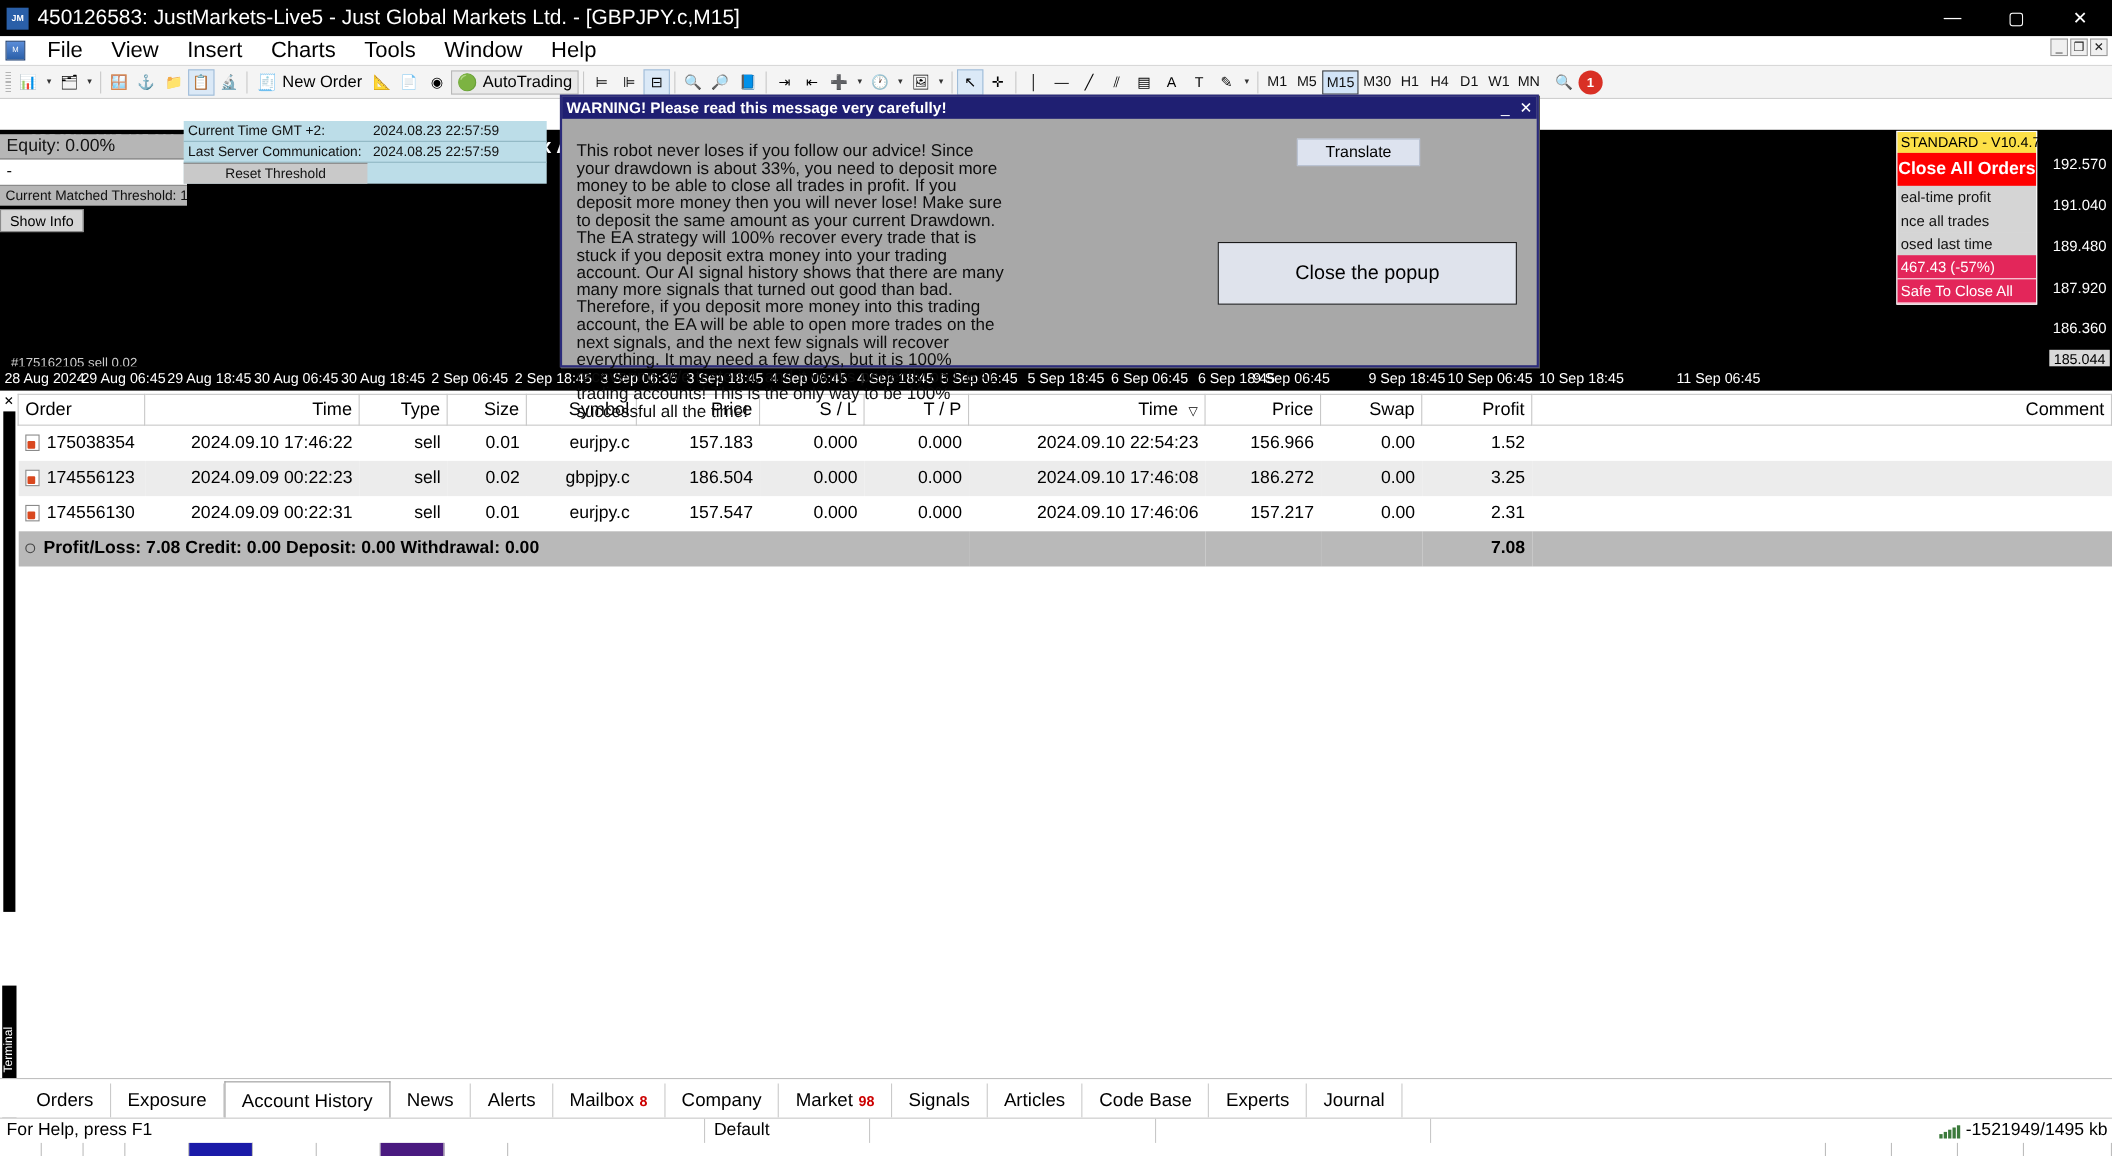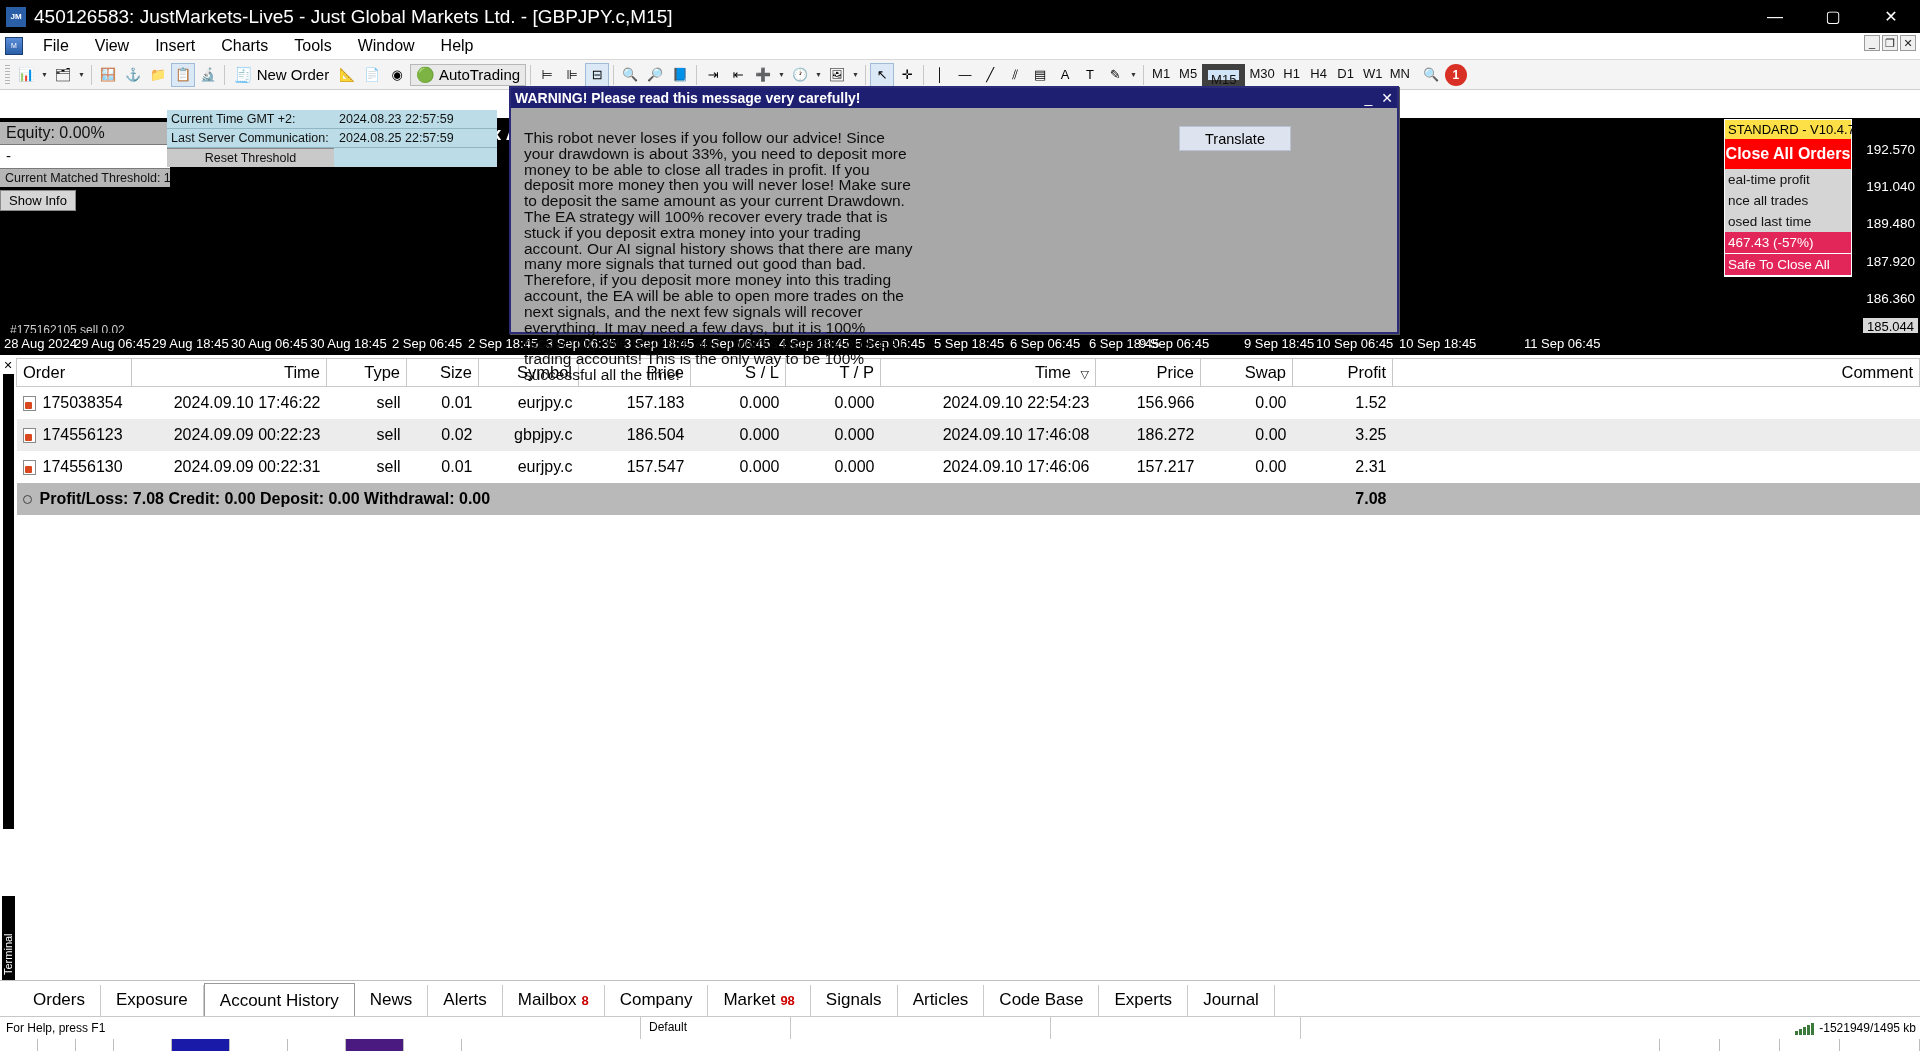--- a/index.html
+++ b/index.html
@@ -30,21 +30,21 @@
   
   .menubar {
     height:27px; background:#ffffff; display:flex; align-items:center;
     position:relative; border-bottom:1px solid #d8d8d8;
   }
   .mdi-icon {
     width:18px; height:18px; margin-left:5px; margin-right:7px; flex:none;
     background:linear-gradient(#5b8dd9,#2a5fa8); border:1px solid #1c3e72;
     color:#fff; font-size:7px; text-align:center; line-height:16px;
   }
-  .menu-item { padding:2px 13px; font-size:16px; color:#000; }
+  .menu-item { padding:2px 13px; font-size:20px; color:#000; }
   .mdi-btns { position:absolute; right:4px; top:2px; display:flex; gap:2px; }
   .mdi-btn {
     width:16px; height:16px; font-size:11px; line-height:14px; text-align:center;
     border:1px solid #9a9a9a; background:#f0f0f0; color:#222;
   }
 
   
   .toolbar {
     height:30px; background:#f4f4f4; border-bottom:1px solid #cfcfcf;
     display:flex; align-items:center; position:relative; gap:1px; padding:0 2px;
@@ -60,21 +60,21 @@
   .tb-caret { font-size:7px; width:11px; text-align:center; color:#333; flex:none; }
   .tb-text {
     display:flex; align-items:center; gap:4px; font-size:15px;
     padding:1px 5px; flex:none; white-space:nowrap;
   }
   .tb-text.boxed { border:1px solid #b8b8b8; background:#e9e9e9; }
   .tf-btn {
     min-width:26px; height:22px; font-size:13px; text-align:center; line-height:20px;
     padding:0 3px; flex:none; color:#111;
   }
-  .tf-btn.active { background:#d2e4f7; border:6px solid #404040; }
+  .tf-btn.active { background:#d2e4f7; border:1px solid #404040; }
   .alert-badge {
     width:22px;height:22px;border-radius:50%;background:#d93025;color:#fff;
     font-size:12px;font-weight:bold;text-align:center;line-height:22px;flex:none;
   }
 
   
   .chart-area {
     position:absolute; left:0; top:118px; width:1920px; height:237px;
     background:#000000; overflow:hidden;
   }
@@ -236,21 +236,21 @@
   .tab.active {
     border:1px solid #9a9a9a; border-bottom:none; background:#ffffff;
     margin-bottom:-1px; padding-top:7px;
   }
   .tab .badge { color:#cc0000; font-size:13px; font-weight:bold; }
 
   
   .statusbar {
     position:absolute; left:0; bottom:12px; width:1920px; height:23px;
     background:#ffffff; border-top:1px solid #c8c8c8; display:flex; align-items:center;
-    font-size:12px; color:#000;
+    font-size:16px; color:#000;
   }
   .sb-help { padding-left:6px; width:640px; }
   .sb-cell { border-left:1px solid #c8c8c8; height:23px; line-height:21px; padding-left:8px; }
   .sb-net { position:absolute; right:4px; display:flex; align-items:center; gap:5px; }
   .sb-bars { display:flex; align-items:flex-end; gap:1px; height:13px; }
   .sb-bars i { width:3px; background:#3b7a3b; display:block; }
 
   
   .taskbar { position:absolute; left:0; bottom:0; width:1920px; height:12px; background:#ffffff; }
   .tb-seg { position:absolute; top:0; height:12px; border-right:1px solid #bdbdbd; }
@@ -441,20 +441,21 @@
 account. Our AI signal history shows that there are many
 many more signals that turned out good than bad.
 Therefore, if you deposit more money into this trading
 account, the EA will be able to open more trades on the
 next signals, and the next few signals will recover
 everything. It may need a few days, but it is 100%
 recovering. We tested it, and it works perfectly on REAL
 trading accounts! This is the only way to be 100%
 successful all the time!</div>
     <div class="dlg-translate">Translate</div>
+    <div class="dlg-close-popup">Close the popup</div>
   </div>
 </div>
 
 <div class="terminal">
   <div class="term-closebar">
     <div class="term-x">✕</div>
     <div class="term-blackbar"></div>
   </div>
 
   <table class="hist">

